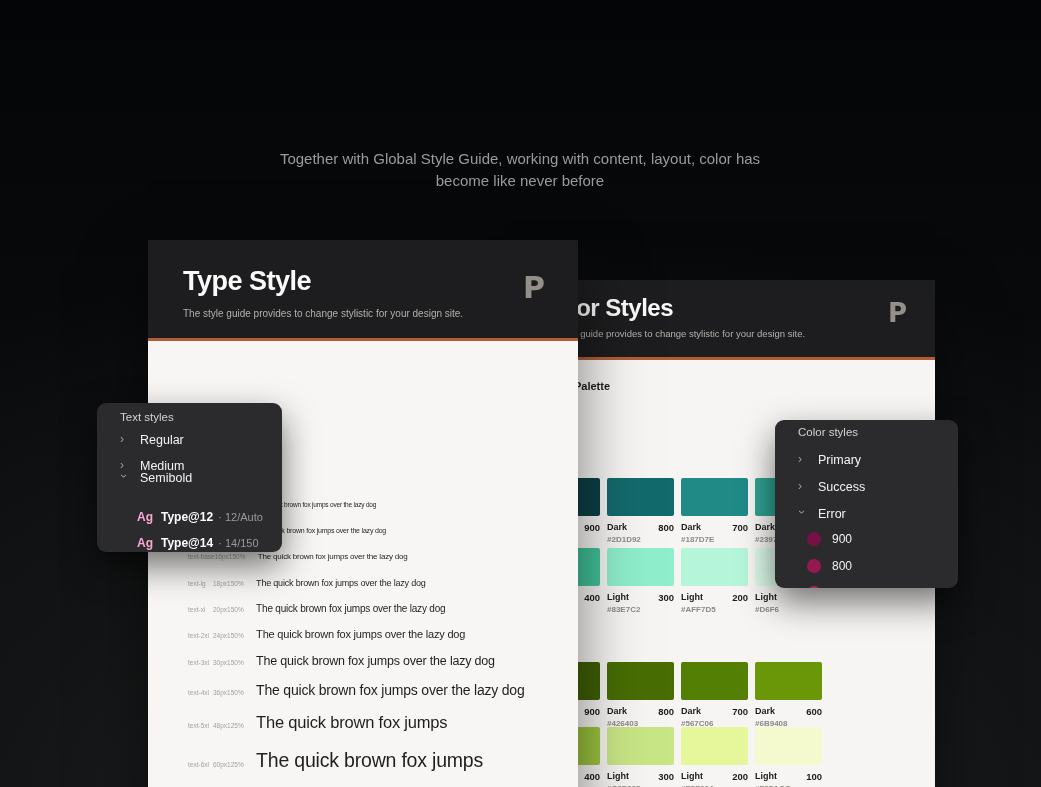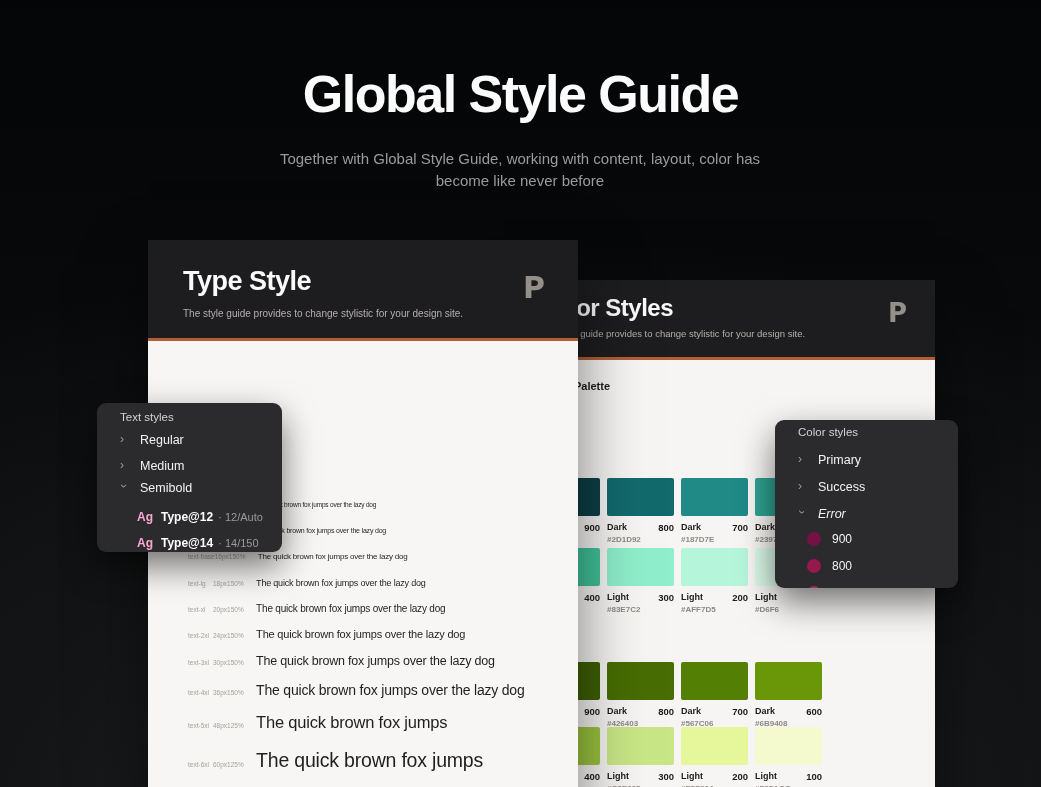--- a/index.html
+++ b/index.html
@@ -65,21 +65,20 @@
   .text-panel{left:97px;top:403px;width:185px;height:149px;z-index:5;}
   .text-panel .panel-title{top:8px;}
   .color-panel{left:775px;top:420px;width:183px;height:168px;z-index:4;}
   .color-panel .panel-title{top:6px;}
 </style>
 </head>
 <body>
 
 <div class="stage">
 
-  <h1 class="page-title">Global Style Guide</h1>
   <p class="page-subtitle">Together with Global Style Guide, working with content, layout, color has become like never before</p>
 
   <section class="card color-card">
     <div class="hdr">
       <div class="card-title">Color Styles</div>
       <div class="card-sub">The style guide provides to change stylistic for your design site.</div>
       <div class="logo">P</div>
     </div>
     <div class="cc-body">
       <div class="cc-heading">Natural Palette</div>
@@ -318,21 +317,21 @@
   <aside class="panel text-panel">
     <div class="panel-title">Text styles</div>
   <div class="p-row" style="top: 30px;">
         <span class="chev">›</span>
         <span class="p-label">Regular</span>
       </div>
       <div class="p-row" style="top: 56px;">
         <span class="chev">›</span>
         <span class="p-label">Medium</span>
       </div>
-      <div class="p-row" style="top: 78px;">
+      <div class="p-row" style="top: 68px;">
         <span class="chev exp">›</span>
         <span class="p-label">Semibold</span>
       </div>
       <div class="t-row" style="top: 107px;">
         <span class="ag">Ag</span>
         <span class="t-name">Type@12</span>
         <span class="t-meta">· 12/Auto</span>
       </div>
       <div class="t-row" style="top: 133px;">
         <span class="ag">Ag</span>
@@ -349,21 +348,21 @@
   <aside class="panel color-panel">
     <div class="panel-title">Color styles</div>
   <div class="p-row" style="top: 33px;">
         <span class="chev">›</span>
         <span class="p-label">Primary</span>
       </div>
       <div class="p-row" style="top: 60px;">
         <span class="chev">›</span>
         <span class="p-label">Success</span>
       </div>
-      <div class="p-row" style="top: 87px; font-style: italic;">
+      <div class="p-row" style="top: 87px;">
         <span class="chev exp">›</span>
         <span class="p-label">Error</span>
       </div>
       <div class="c-row" style="top: 112px;">
         <span class="c-dot" style="background: rgb(117, 17, 68);"></span>
         <span class="c-label">900</span>
       </div>
       <div class="c-row" style="top: 139px;">
         <span class="c-dot" style="background: rgb(147, 25, 79);"></span>
         <span class="c-label">800</span>

